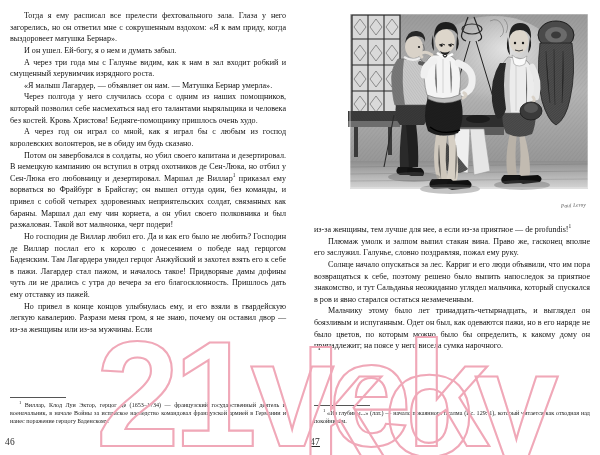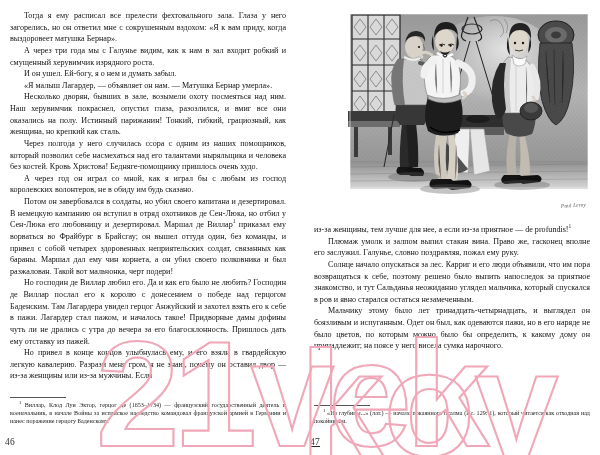--- a/index.html
+++ b/index.html
@@ -154,24 +154,23 @@
 </style>
 </head>
 <body>
 
 <div class="spread">
 
   <div class="page page-left">
 
     <div class="body-text">
       <p>Тогда я ему расписал все прелести фехтовального зала. Глаза у него загорелись, но он ответил мне с сокрушенным вздохом: «Я к вам приду, когда выздоровеет матушка Бернар».</p>
+      <p>И он ушел. Ей-богу, я о нем и думать забыл.</p>
       <p>А через три года мы с Галунье видим, как к нам в зал входит робкий и смущенный херувимчик изрядного роста.</p>
-      <p>И он ушел. Ей-богу, я о нем и думать забыл.</p>
       <p>«Я малыш Лагардер, — объявляет он нам. — Матушка Бернар умерла».</p>
-      <p>Несколько дворян, бывших в зале, возымели охоту посмеяться над ним. Наш херувимчик покраснел, опустил глаза, разозлился, и вмиг все они оказались на полу. Истинный парижанин! Тонкий, гибкий, грациозный, как женщина, но крепкий как сталь.</p>
       <p>Через полгода у него случилась ссора с одним из наших помощников, который позволил себе насмехаться над его талантами ныряльщика и человека без костей. Кровь Христова! Бедняге-помощнику пришлось очень худо.</p>
       <p>А через год он играл со мной, как я играл бы с любым из господ королевских волонтеров, не в обиду им будь сказано.</p>
       <p><span>Потом он завербовался в солдаты, но убил своего капитана и дезертировал. В немецкую кампанию он вступил в отряд охотников де Сен-Люка, но отбил у Сен-Люка его любовницу и дезертировал. Маршал де Виллар</span><sup class="fn">1</sup><span> приказал ему ворваться во Фрайбург в Брайсгау; он вышел оттуда один, без команды, и привел с собой четырех здоровенных неприятельских солдат, связанных как бараны. Маршал дал ему чин корнета, а он убил своего полковника и был разжалован. Такой вот мальчонка, черт подери!</span></p>
       <p>Но господин де Виллар любил его. Да и как его было не любить? Господин де Виллар послал его к королю с донесением о победе над герцогом Баденским. Там Лагардера увидел герцог Анжуйский и захотел взять его к себе в пажи. Лагардер стал пажом, и началось такое! Придворные дамы дофины чуть ли не дрались с утра до вечера за его благосклонность. Пришлось дать ему отставку из пажей.</p>
       <p>Но привел в конце концов улыбнулась ему, и его взяли в гвардейскую легкую кавалерию. Разрази меня гром, я не знаю, почему он оставил двор — из-за женщины или из-за мужчины. Если</p>
     </div>
 
     <div class="footnote-wrap">
       <div class="footnote-rule"></div>
       <div class="footnote">

